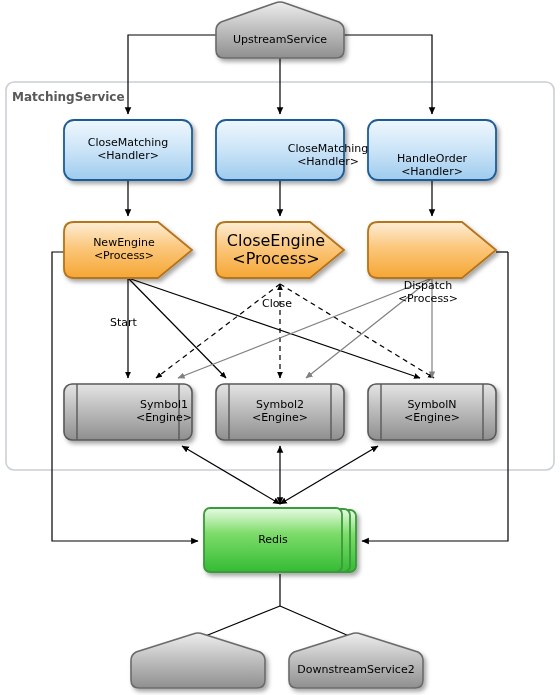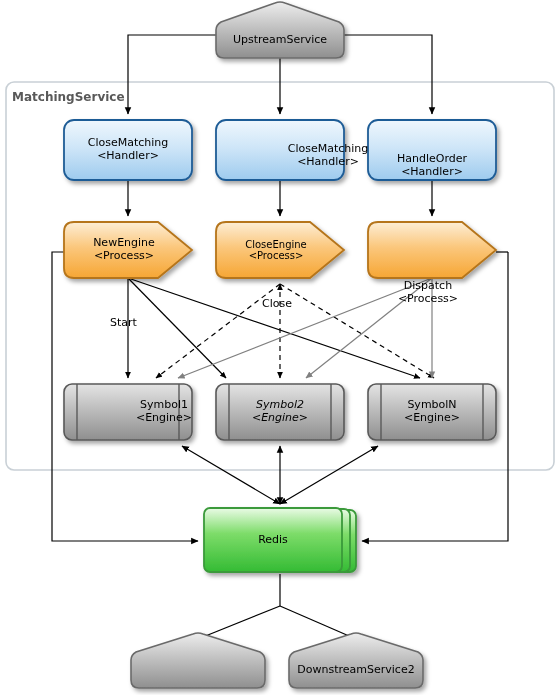--- a/index.html
+++ b/index.html
@@ -190,34 +190,34 @@
   </div>
   <div class="nodeText" style="left:368px;top:136px;width:128px;height:60px;font-size:11px;">
     <span class="lbl-line">HandleOrder</span>
     <span class="lbl-line">&lt;Handler&gt;</span>
   </div>
 
   <div class="nodeText" style="left:64px;top:222px;width:120px;height:56px;font-size:11px;">
     <span class="lbl-line">NewEngine</span>
     <span class="lbl-line">&lt;Process&gt;</span>
   </div>
-  <div class="nodeText" style="left:216px;top:222px;width:120px;height:56px;font-size:10px;">
+  <div class="nodeText" style="left:216px;top:222px;width:120px;height:56px;font-size:16px;">
     <span class="lbl-line">CloseEngine</span>
     <span class="lbl-line">&lt;Process&gt;</span>
   </div>
   <div class="nodeText" style="left:368px;top:222px;width:120px;height:56px;font-size:11px;margin-top:43px;">
     <span class="lbl-line">Dispatch</span>
     <span class="lbl-line">&lt;Process&gt;</span>
   </div>
 
   <div class="nodeText" style="left:64px;top:384px;width:128px;height:56px;font-size:11px;padding-left:36px;">
     <span class="lbl-line">Symbol1</span>
     <span class="lbl-line">&lt;Engine&gt;</span>
   </div>
-  <div class="nodeText" style="left:216px;top:384px;width:128px;height:56px;font-size:11px;font-style:italic;">
+  <div class="nodeText" style="left:216px;top:384px;width:128px;height:56px;font-size:11px;">
     <span class="lbl-line">Symbol2</span>
     <span class="lbl-line">&lt;Engine&gt;</span>
   </div>
   <div class="nodeText" style="left:368px;top:384px;width:128px;height:56px;font-size:11px;">
     <span class="lbl-line">SymbolN</span>
     <span class="lbl-line">&lt;Engine&gt;</span>
   </div>
 
   <div class="nodeText" style="left:204px;top:508px;width:138px;height:64px;font-size:11px;">
     <span class="lbl-line">Redis</span>

